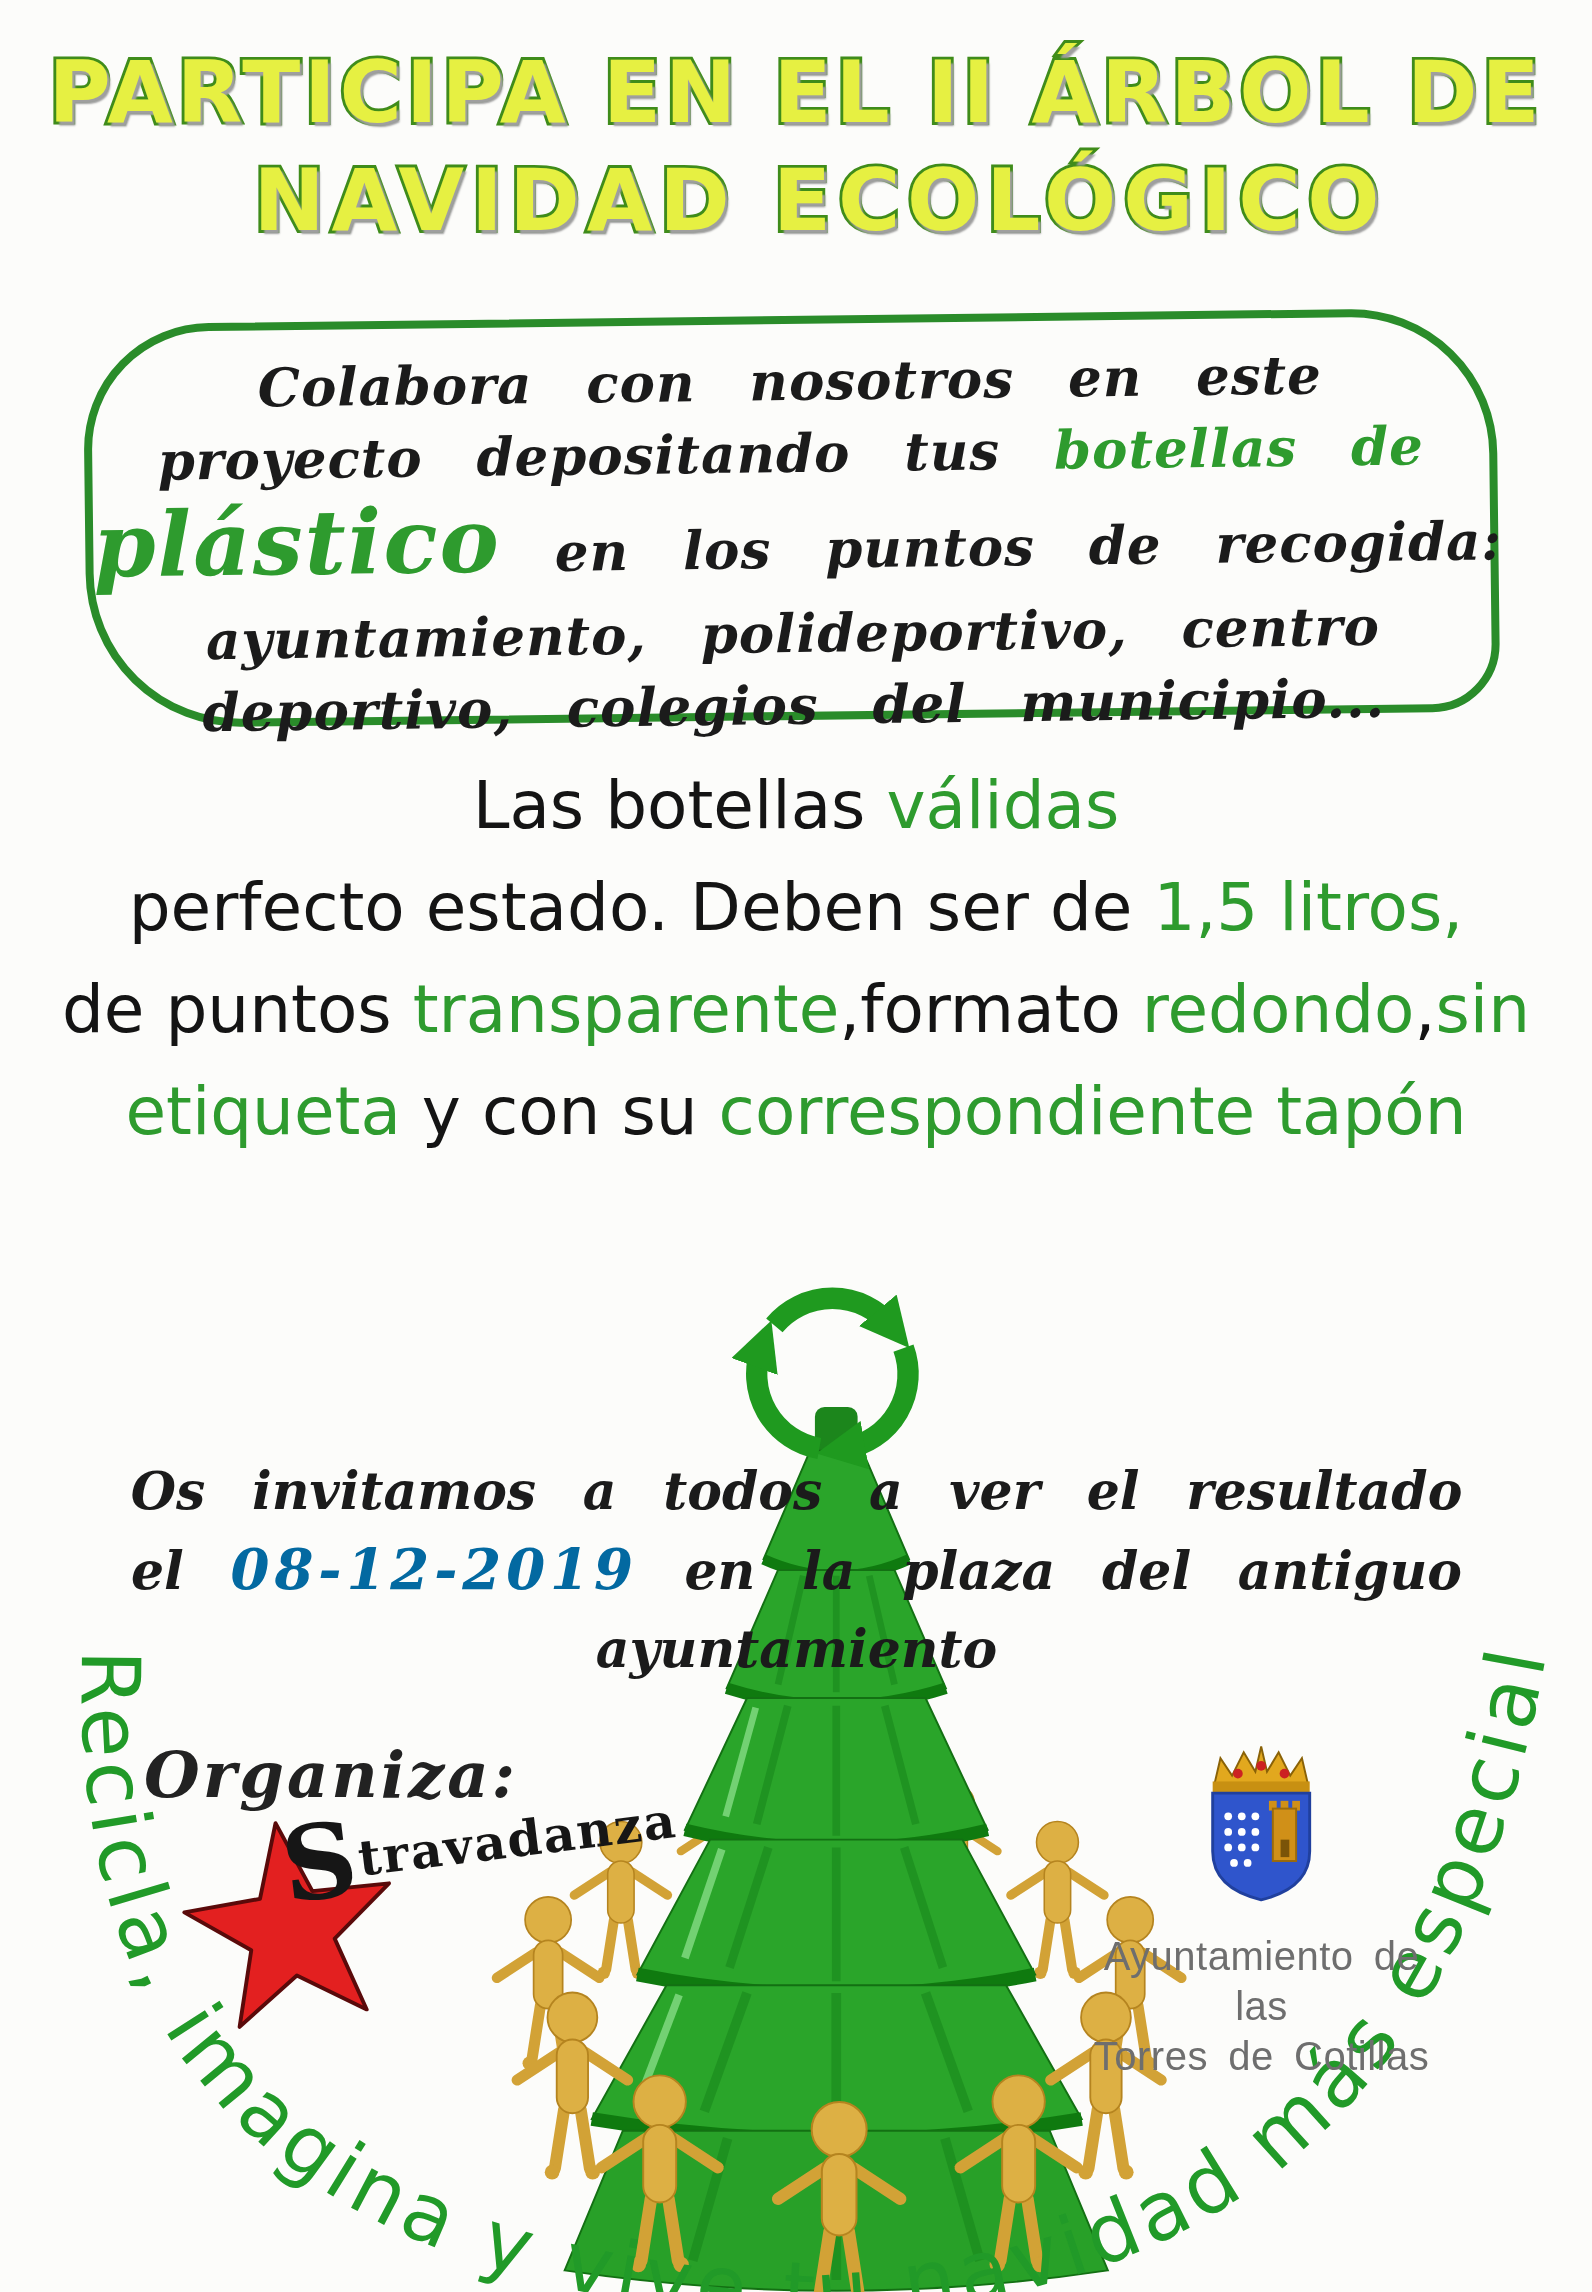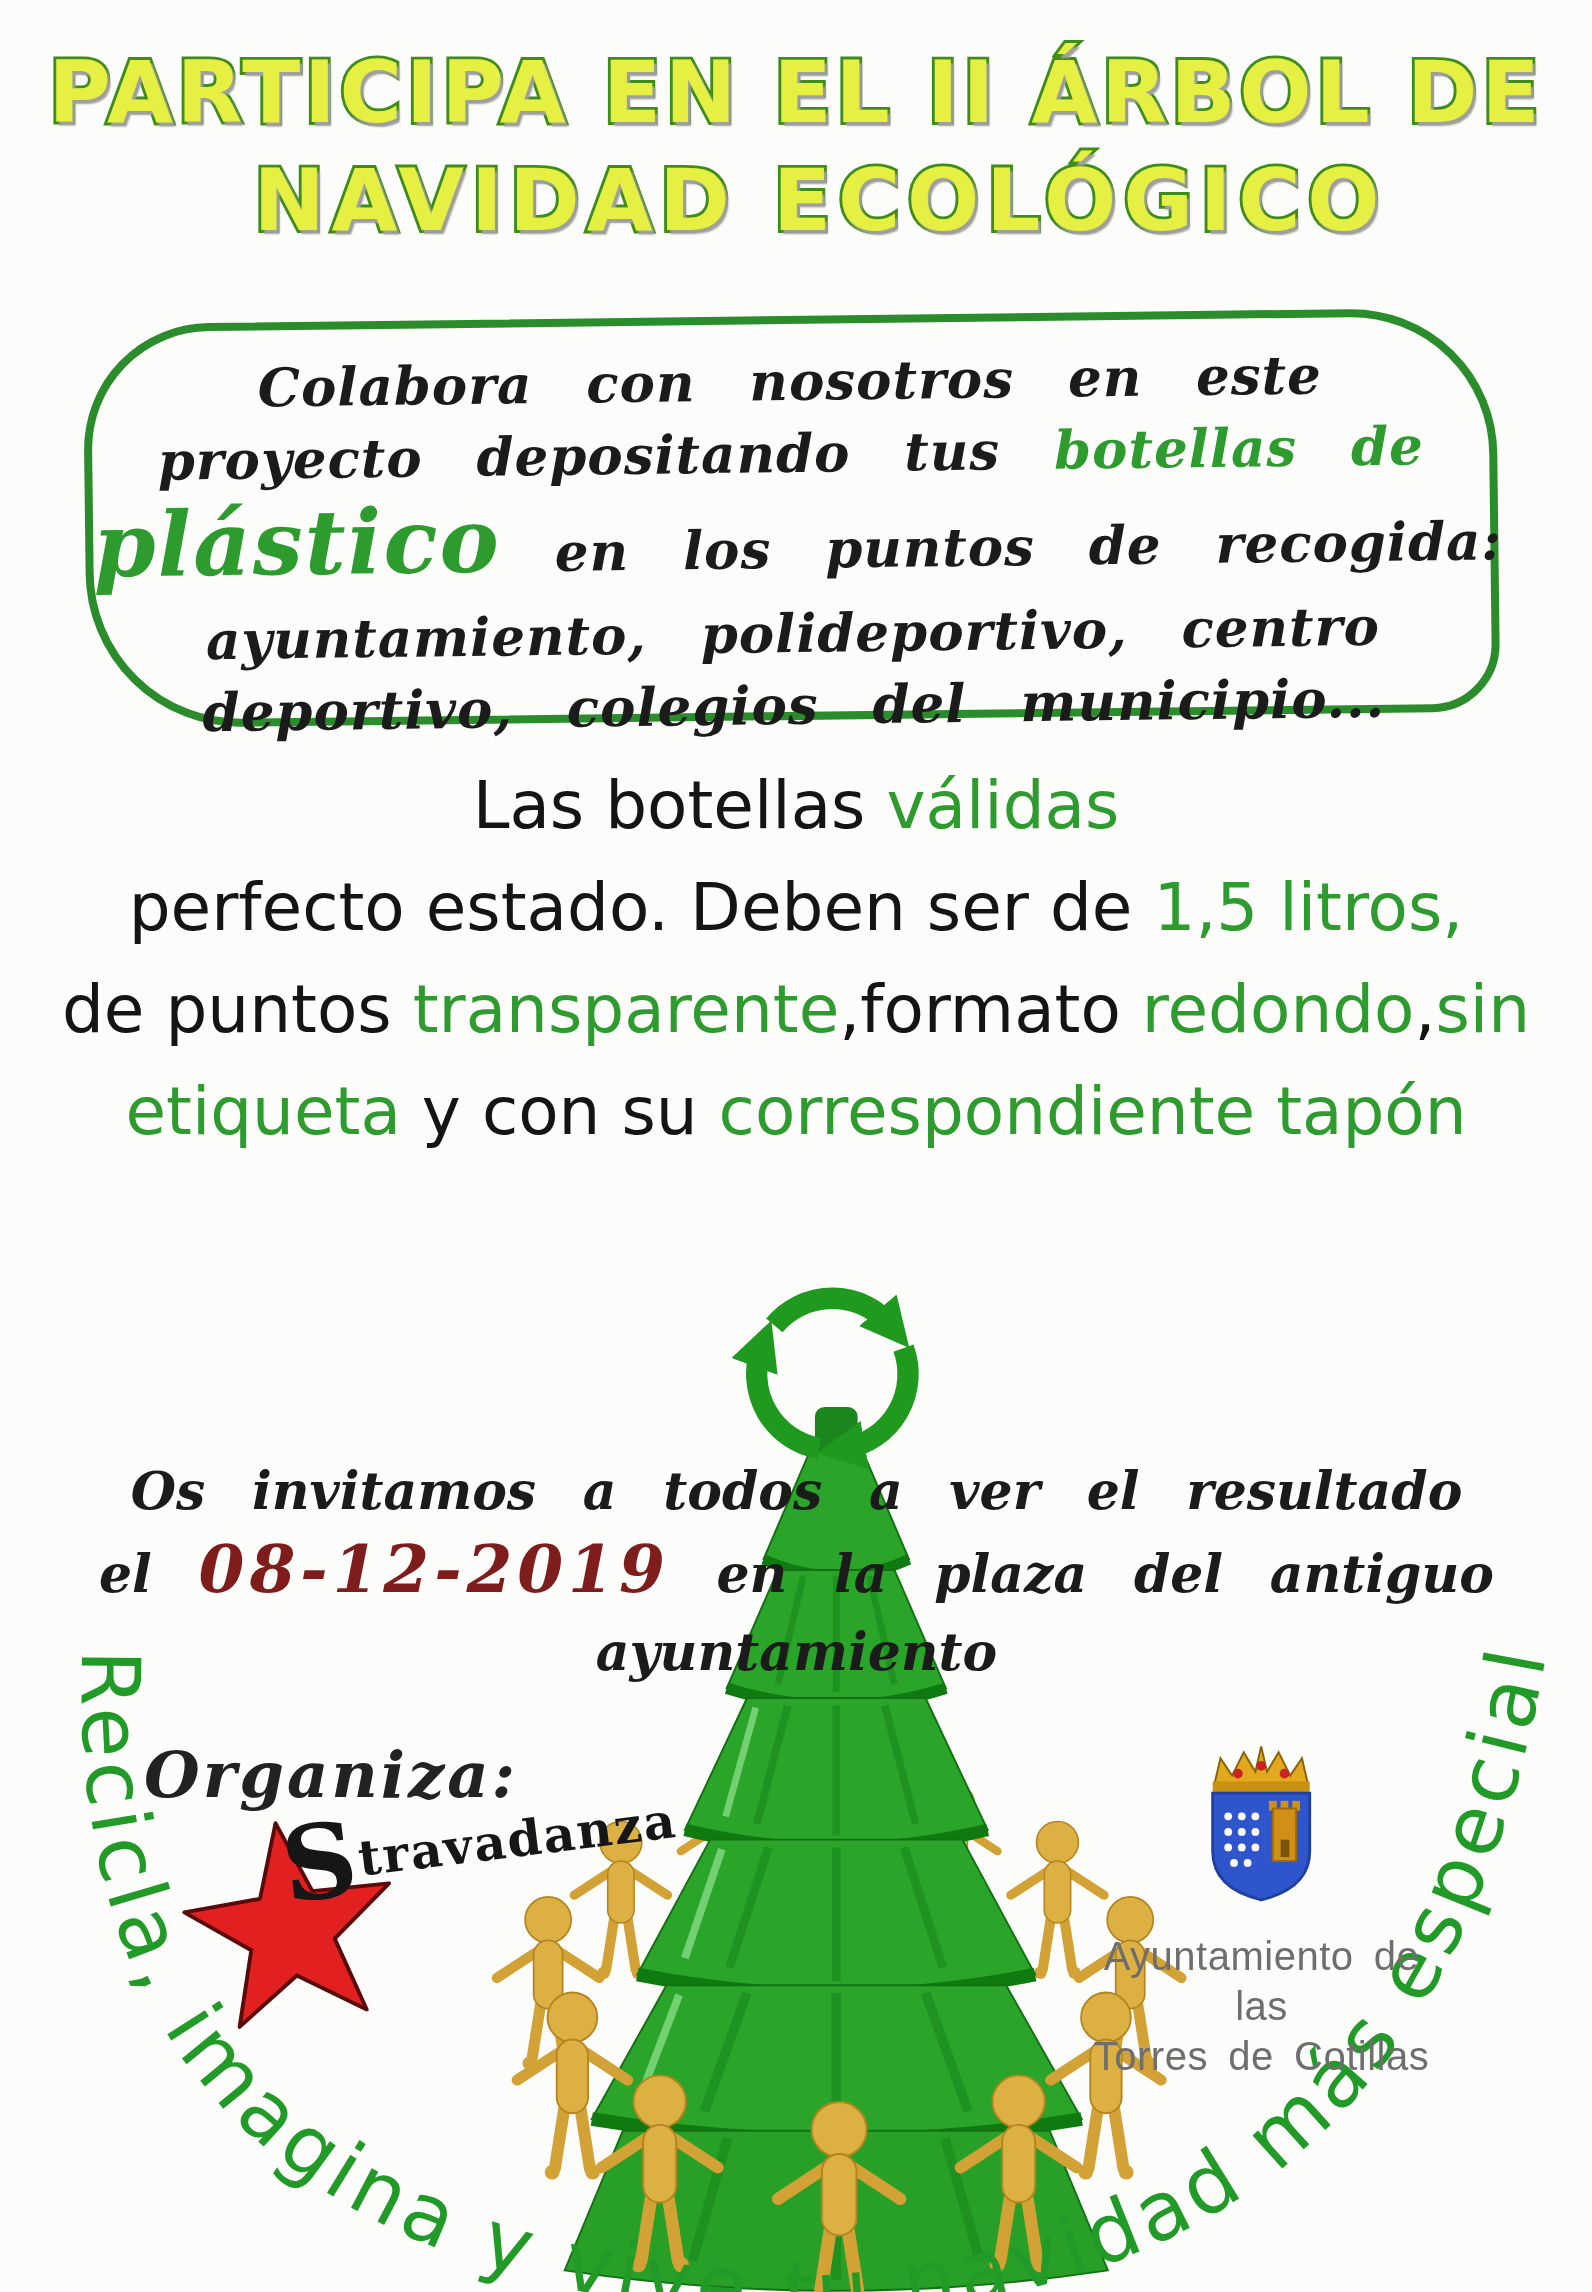--- a/index.html
+++ b/index.html
@@ -39,21 +39,21 @@
   .box-line.tall{line-height:95px;}
   .c-green{color:#2e9b2e;}
   .plastico{font-size:89px;letter-spacing:1.9px;}
 
   
   .rules{left:29px;top:755px;width:1534px;}
   .rule-line{
     text-align:center;font-family:"DejaVu Sans",sans-serif;color:#141414;
     font-size:66px;line-height:102px;white-space:nowrap;
   }
-  .date{font-size:66px;font-weight:bold;letter-spacing:4.9px;color:#7f1d1d;}
+  .date{font-size:56px;font-weight:bold;letter-spacing:4.9px;color:#0369a1;}
 
   
   .invitation{left:39px;top:1452px;width:1515px;}
   .inv-line{
     text-align:center;font-family:"DejaVu Serif",serif;font-style:italic;font-weight:bold;
     color:#1b1b1b;font-size:52px;line-height:78px;word-spacing:0.55em;white-space:nowrap;
   }
 
   
   .organiza{

